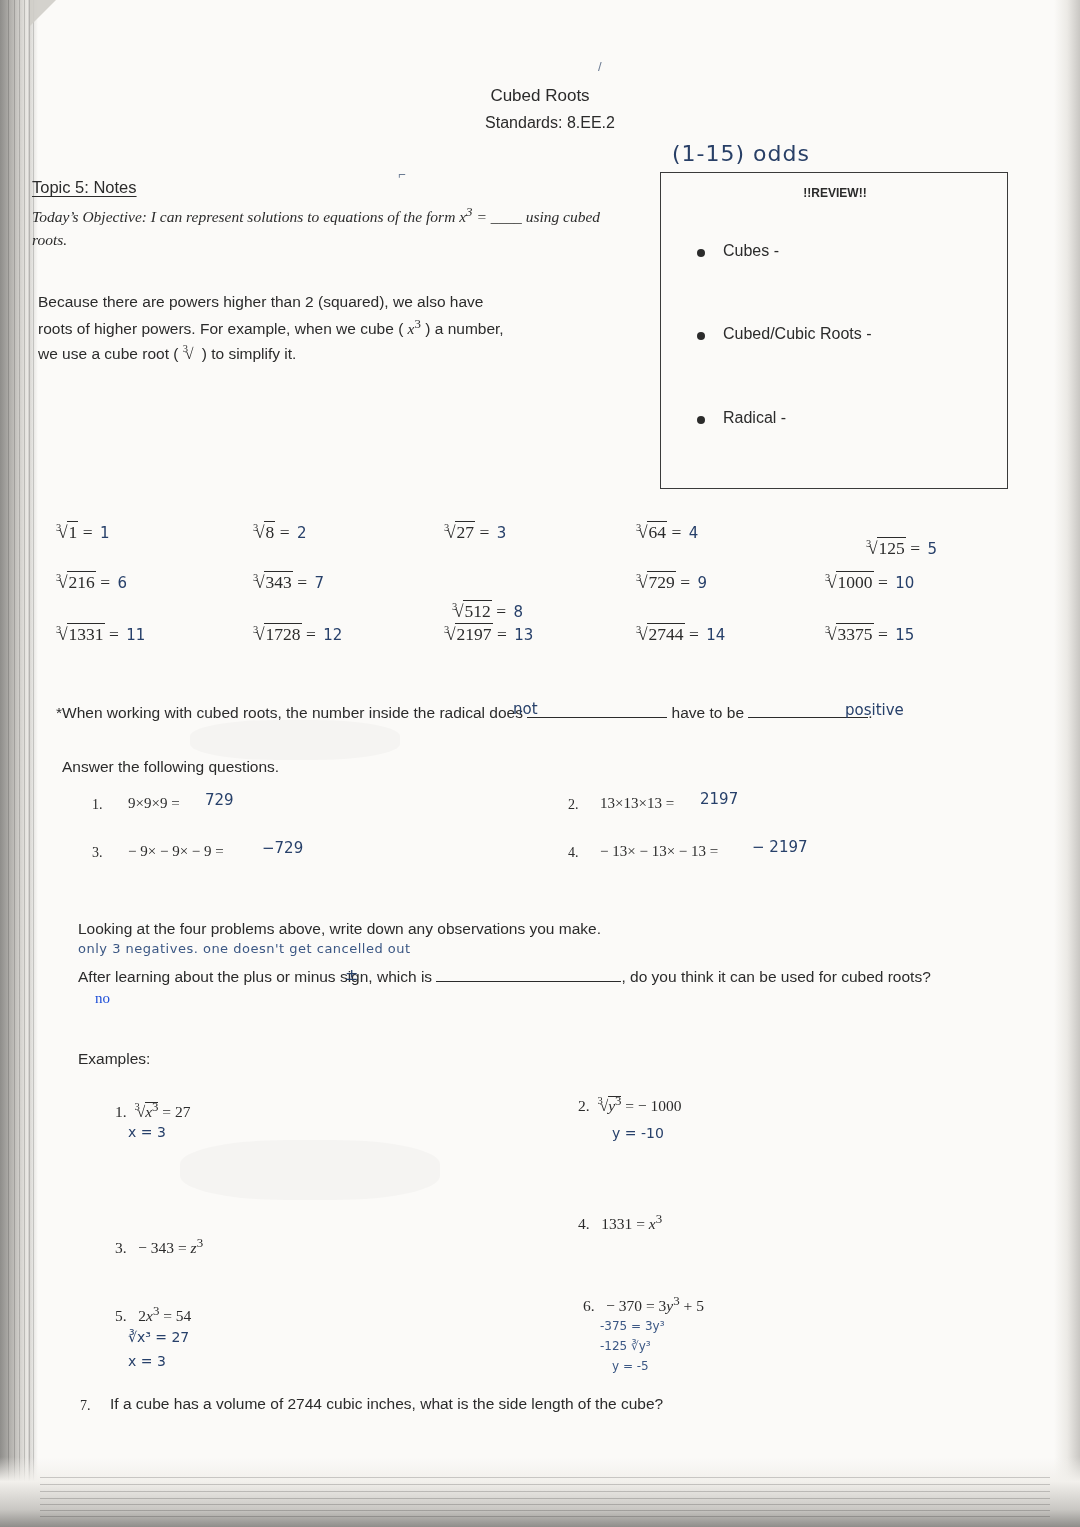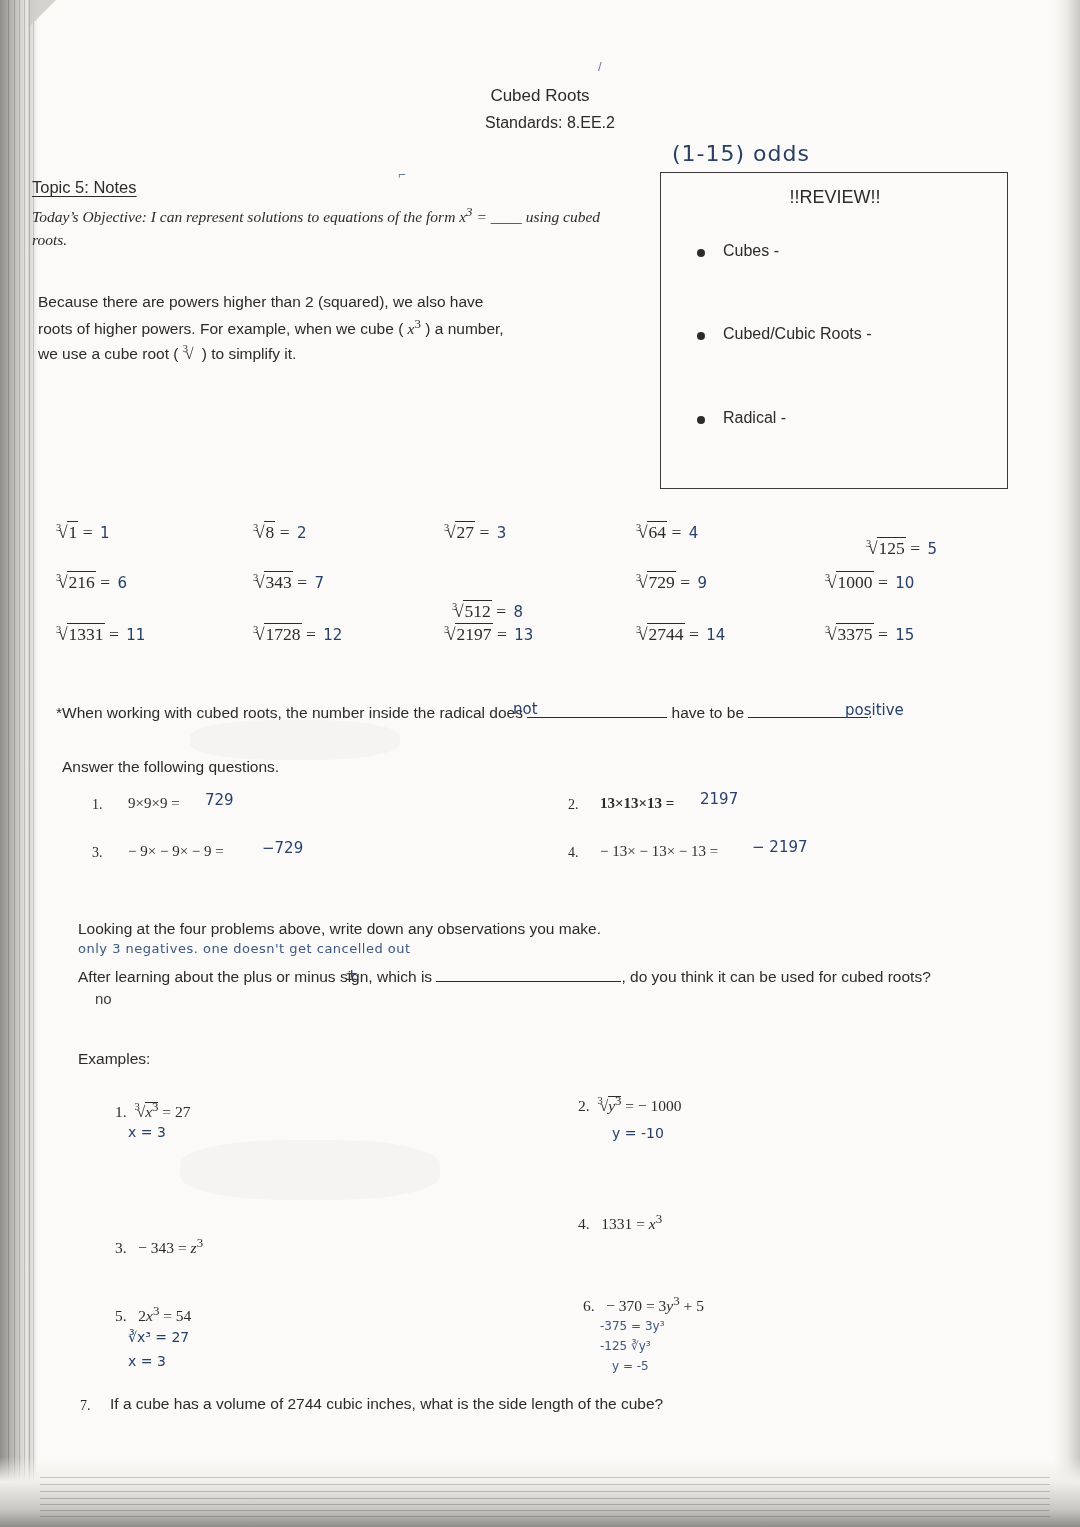--- a/index.html
+++ b/index.html
@@ -157,22 +157,22 @@
     left: 660px; top: 172px;
     width: 348px; height: 317px;
     border: 1.6px solid #3a3a3a;
     background: transparent;
   }
   .review-title {
     position: absolute;
     left: 0; top: 12px;
     width: 348px;
     text-align: center;
-    font-size: 18px;
-    font-weight: normal;
+    font-size: 12px;
+    font-weight: bold;
     color: #2b2b2b;
   }
   .review-item {
     position: absolute;
     left: 62px;
     font-size: 16px;
     color: #2b2b2b;
   }
   .review-bullet {
     position: absolute;
@@ -289,22 +289,22 @@
   .pm-fill {
     position: absolute;
     left: 345px; top: 964px;
     font-family: "DejaVu Sans", sans-serif;
     color: #27406a;
     font-size: 16px;
   }
   .pm-no {
     position: absolute;
     left: 95px; top: 988px;
-    font-family: Liberation Sans, sans-serif;
-    color: #404040;
+    font-family: Liberation Serif, serif;
+    color: #1d4ed8;
     font-size: 15px;
   }
 
   .examples-head {
     position: absolute;
     left: 78px; top: 1048px;
     font-size: 15.5px;
     color: #2b2b2b;
     text-align: right;
   }
@@ -491,21 +491,21 @@
     <div class="fill" style="left:513px; top:699px;">not</div>
     <div class="fill" style="left:845px; top:700px;">positive</div>
 
     <div class="ans-head">Answer the following questions.</div>
 
     <div class="qnum" style="left:92px; top:795px;">1.</div>
     <div class="q" style="left:128px; top:793px;">9×9×9 =</div>
     <div class="fill" style="left:205px; top:790px;">729</div>
 
     <div class="qnum" style="left:568px; top:795px;">2.</div>
-    <div class="q" style="left:600px; top:793px;font-weight:bold;">13×13×13 =</div>
+    <div class="q" style="left:600px; top:793px;">13×13×13 =</div>
     <div class="fill" style="left:700px; top:789px;">2197</div>
 
     <div class="qnum" style="left:92px; top:843px;">3.</div>
     <div class="q" style="left:128px; top:841px;">− 9× − 9× − 9 =</div>
     <div class="fill" style="left:262px; top:838px;">−729</div>
 
     <div class="qnum" style="left:568px; top:843px;">4.</div>
     <div class="q" style="left:600px; top:841px;">− 13× − 13× − 13 =</div>
     <div class="fill" style="left:752px; top:837px;">− 2197</div>
 

